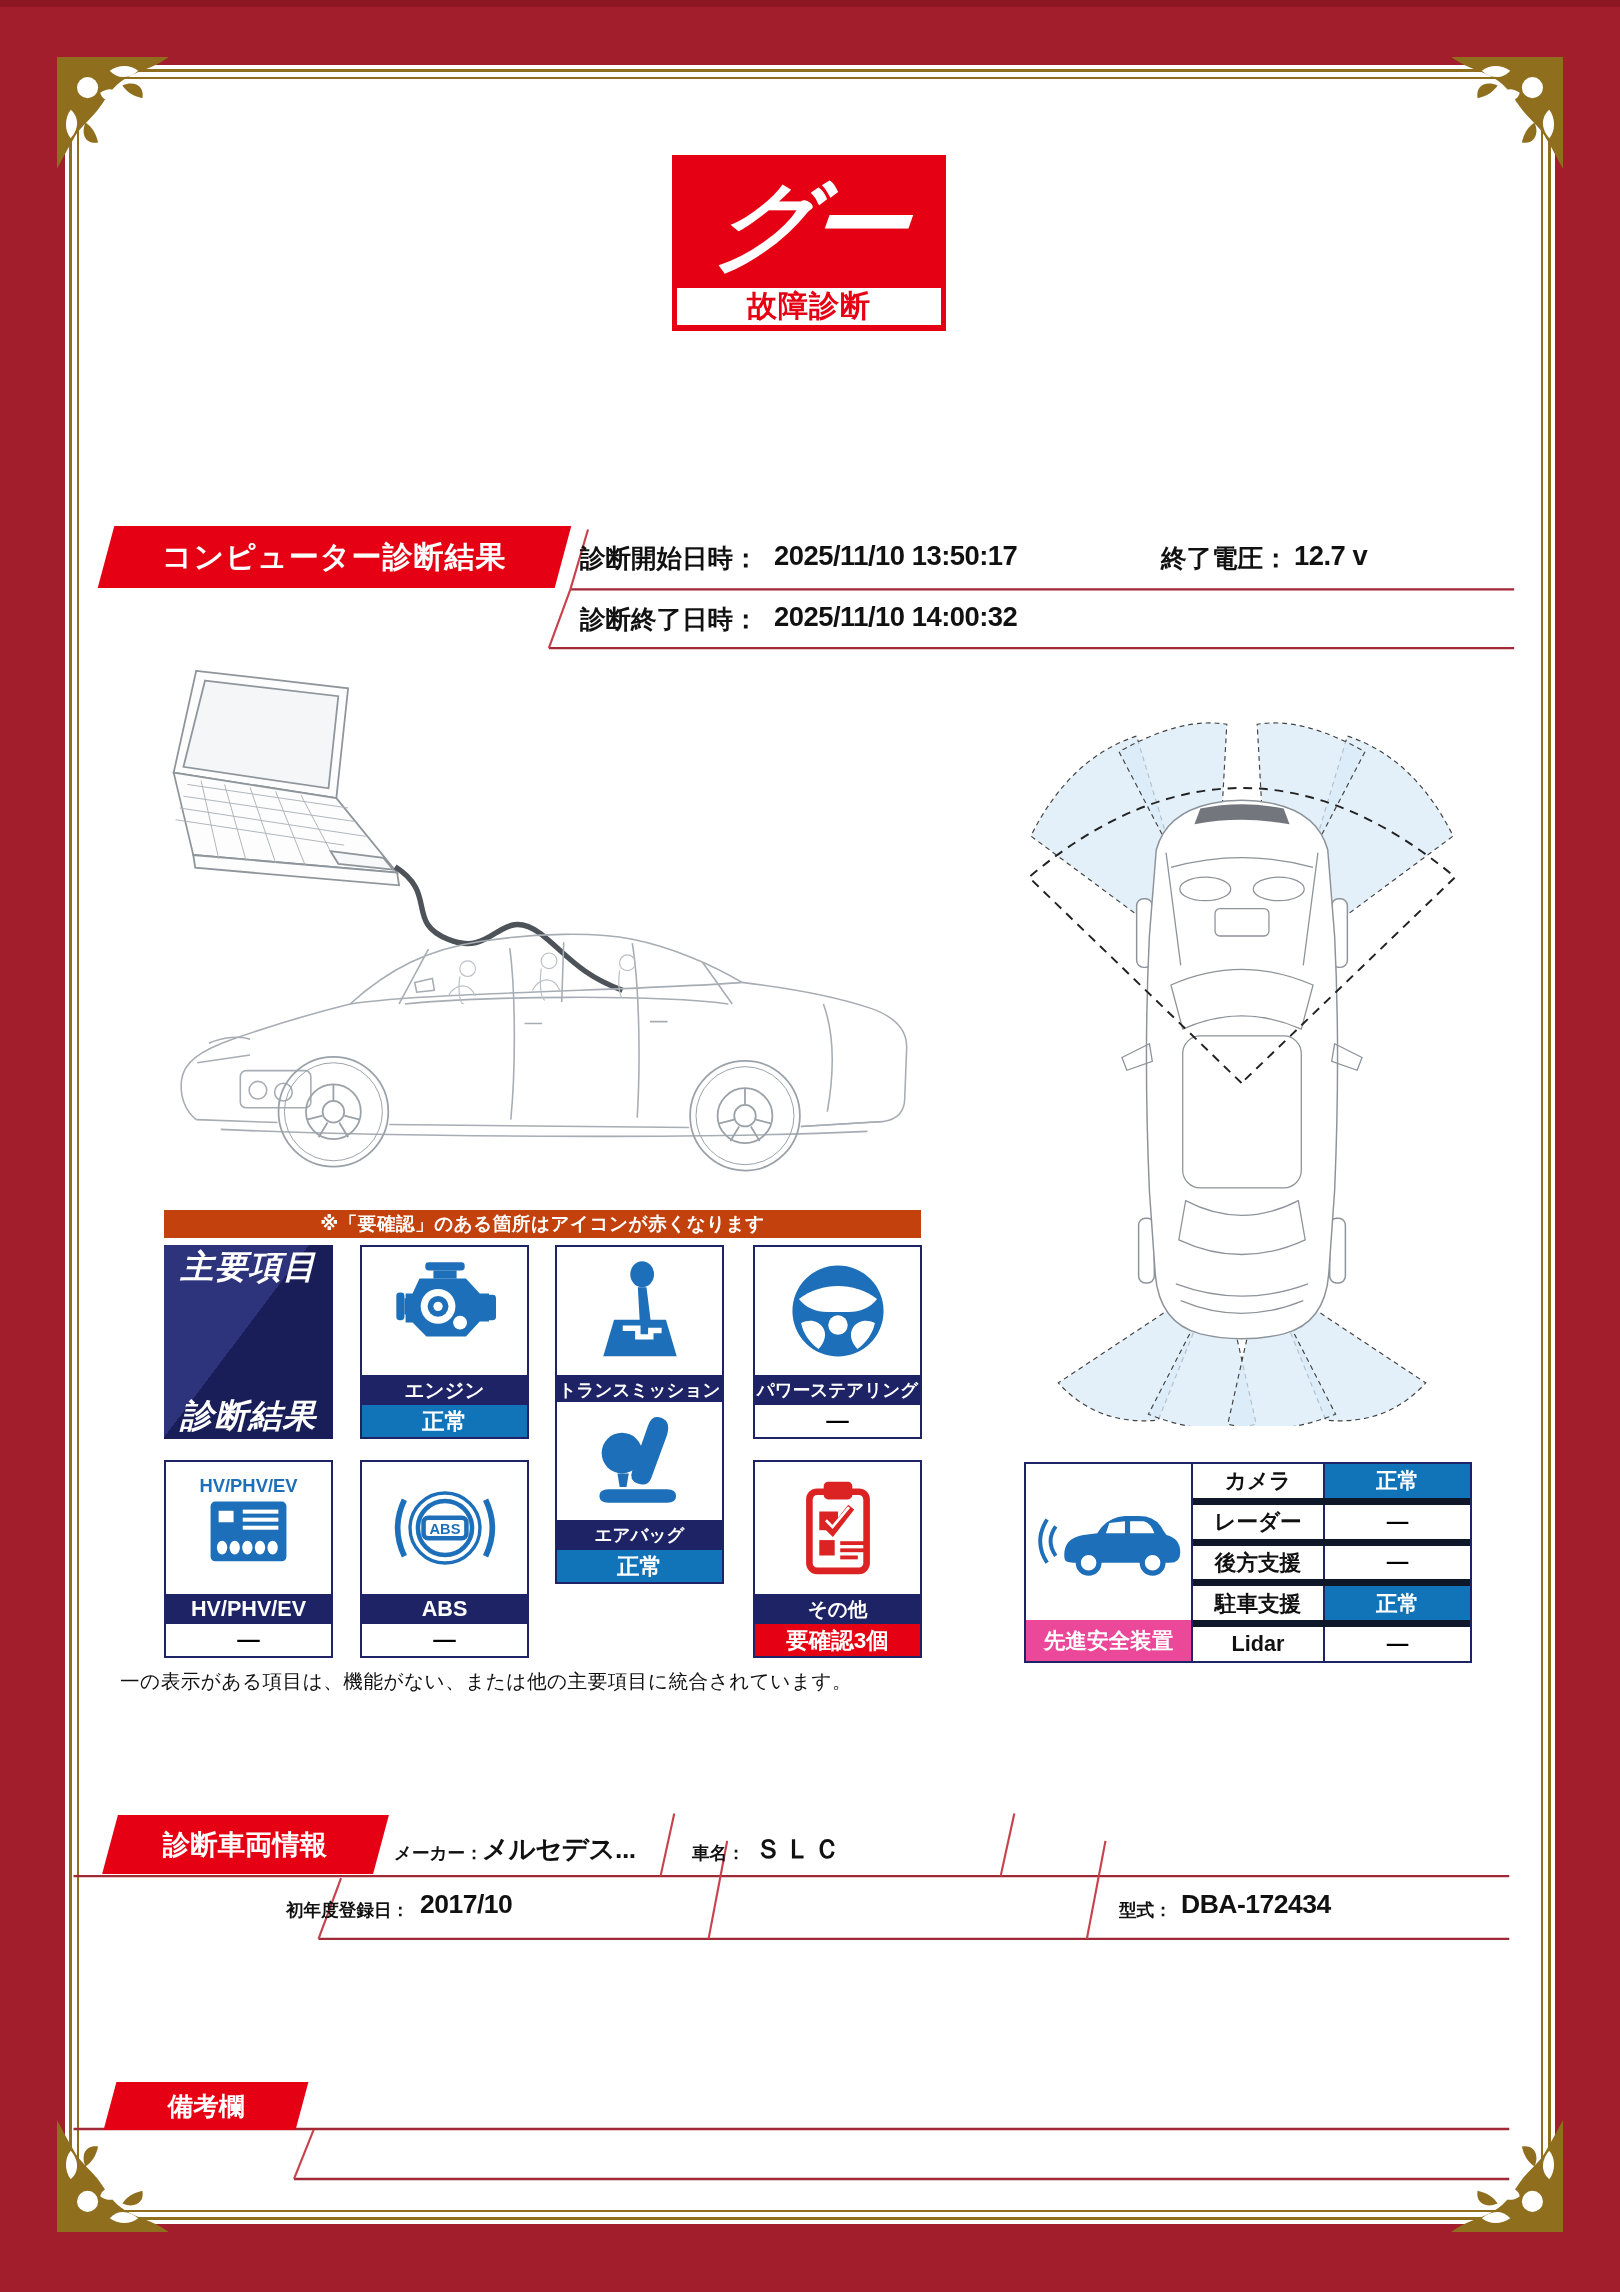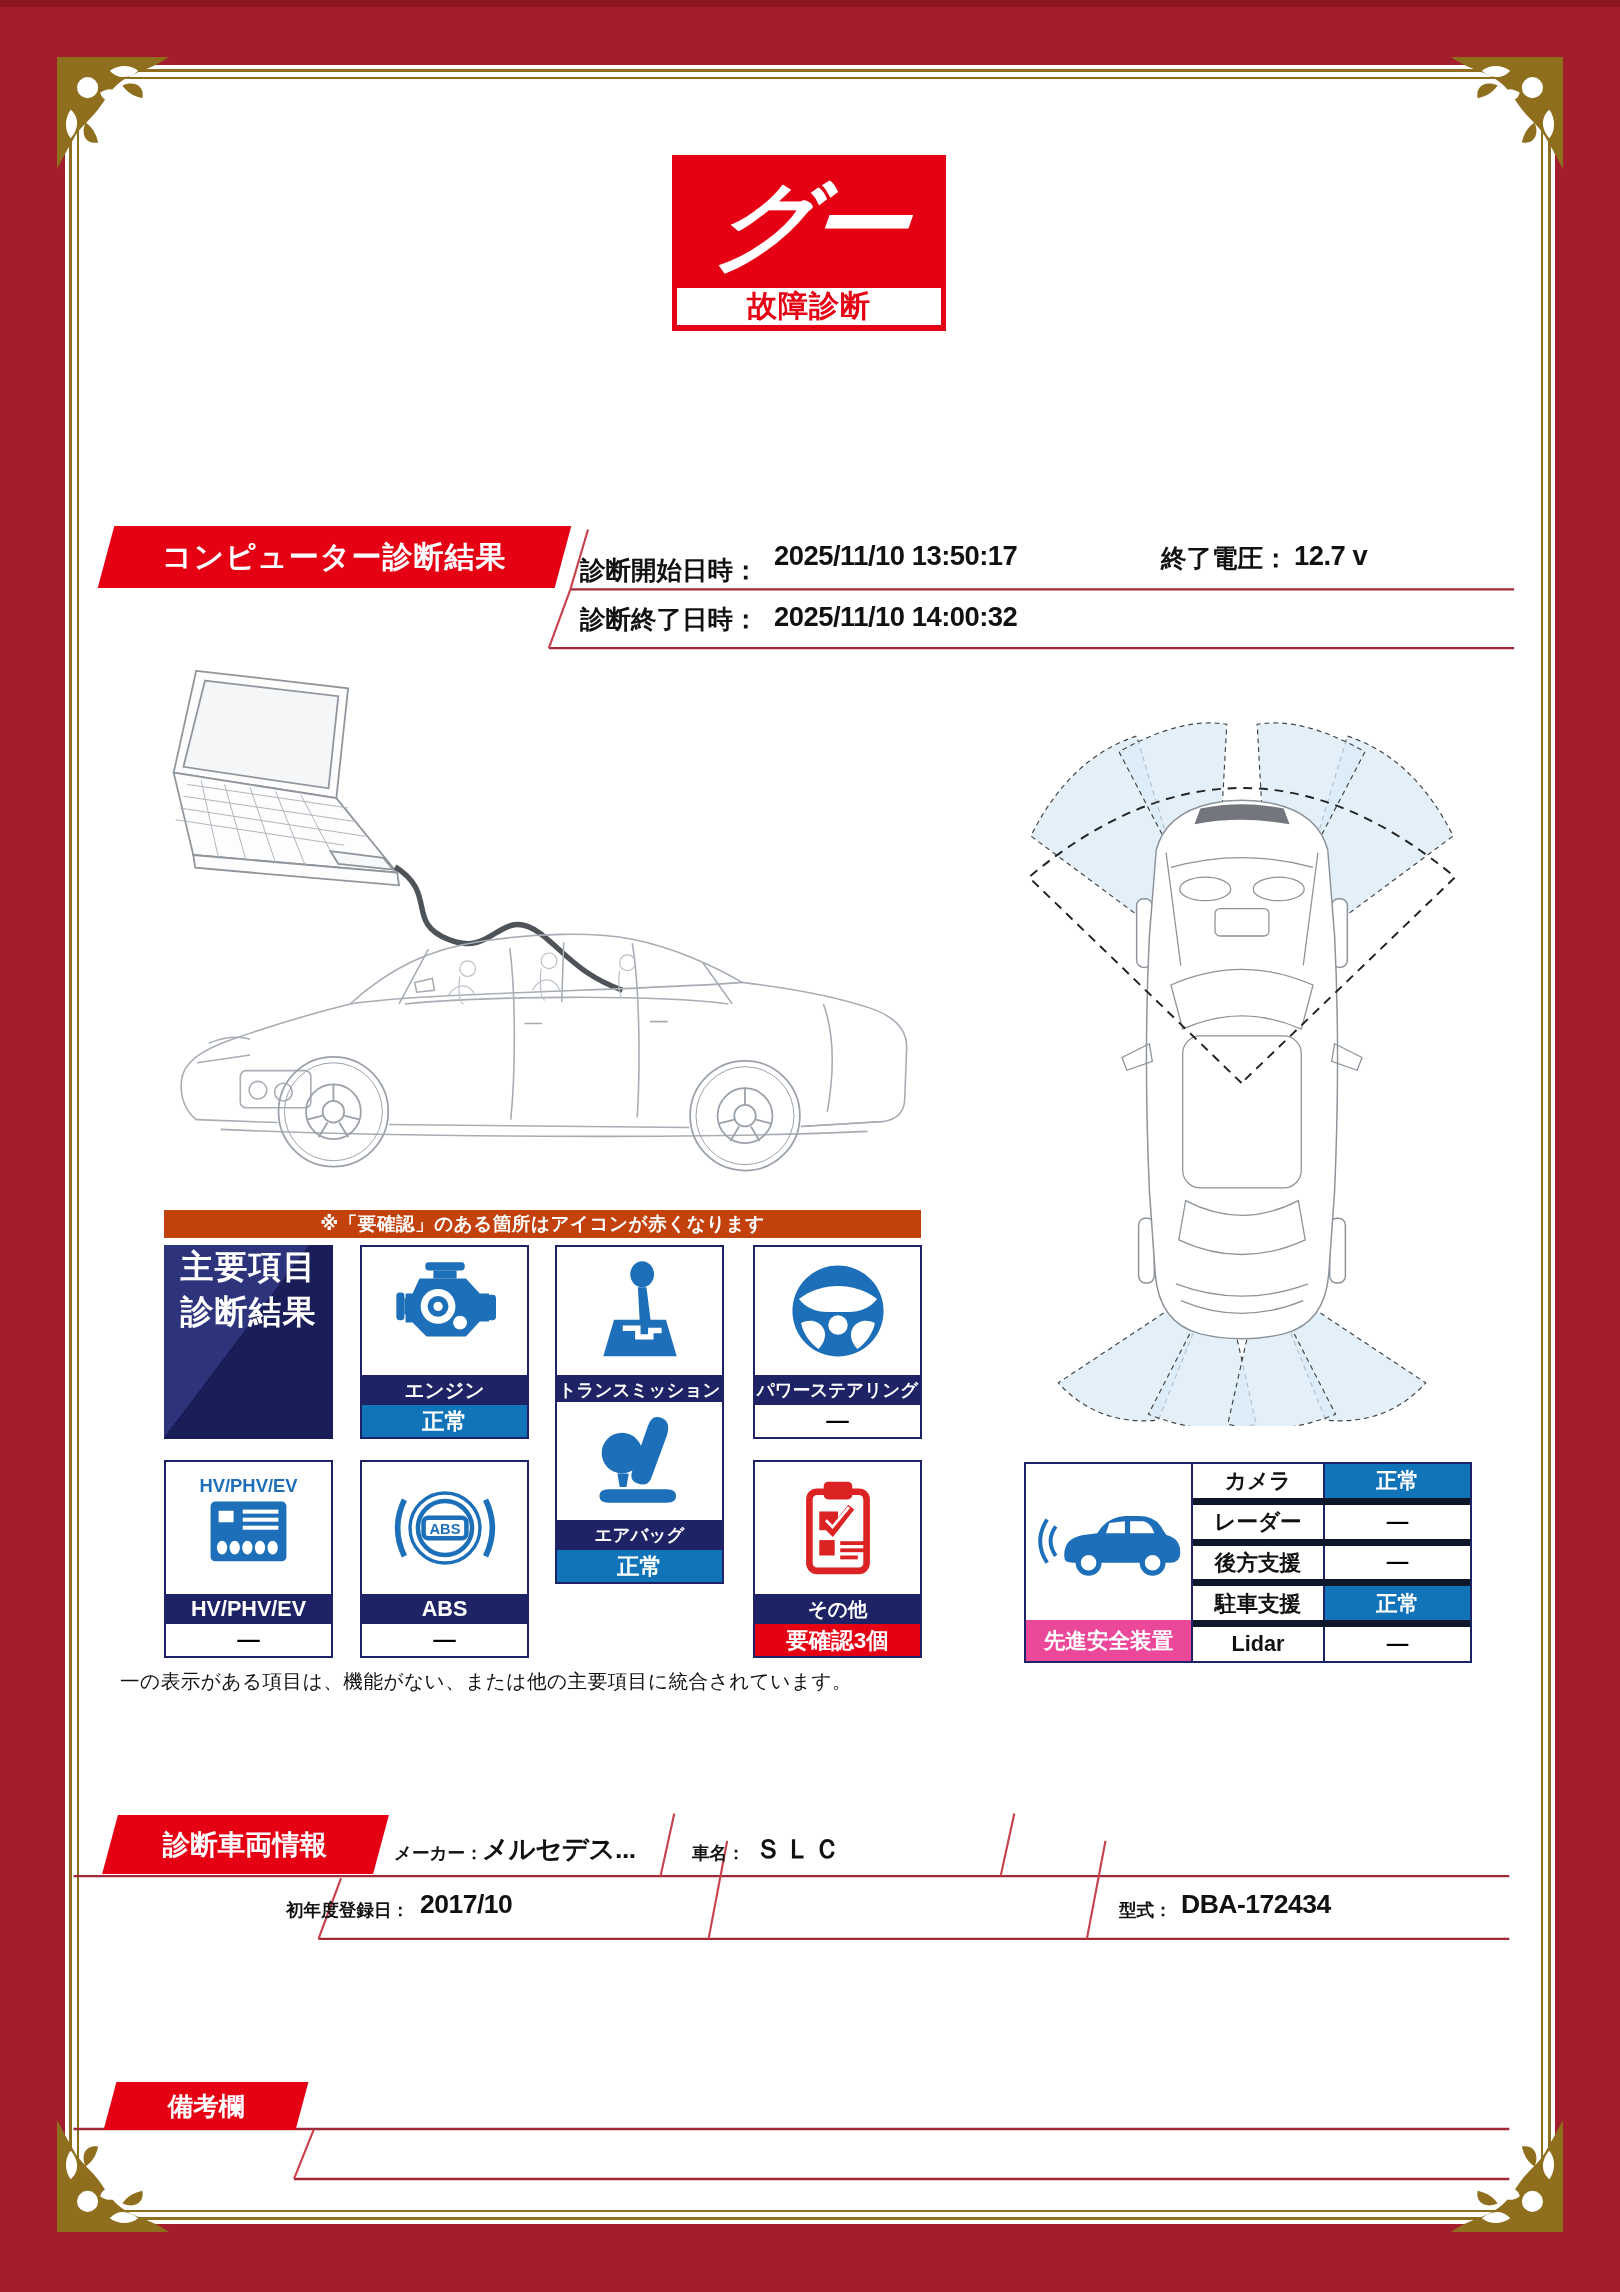--- a/index.html
+++ b/index.html
@@ -49,21 +49,21 @@
   .hdr-text{position:absolute;z-index:6;white-space:nowrap;color:#111;}
   .lab{font-weight:800;}
   .val{font-weight:700;letter-spacing:-0.5px;}
   
   .notice{position:absolute;left:164px;top:1210px;width:757px;height:28px;background:#c2410c;
         display:flex;align-items:center;justify-content:center;z-index:6;}
   .notice span{color:#fff;font-size:18.6px;font-weight:700;letter-spacing:0.5px;}
   
   .result-label-box{position:absolute;left:164px;top:1245px;width:169px;height:194px;
         background:linear-gradient(127deg,#2E347C 46%,#191E58 46%);z-index:6;
-        display:flex;flex-direction:column;align-items:center;justify-content:flex-start;}
+        display:flex;flex-direction:column;align-items:center;justify-content:space-between;font-style:italic;}
   .result-label-box div{color:#fff;font-size:33px;font-weight:800;line-height:1.35;letter-spacing:1px;}
   .cell{position:absolute;width:169px;background:#fff;border:2px solid #1E2366;
         box-sizing:border-box;z-index:6;display:flex;flex-direction:column;}
   .cell .icon-area{flex:1;display:flex;align-items:center;justify-content:center;position:relative;}
   .cell .name-strip{height:30px;background:#1E2366;color:#fff;display:flex;align-items:center;
         justify-content:center;font-weight:700;font-size:17.6px;white-space:nowrap;}
   .cell .status-strip{height:32px;display:flex;align-items:center;justify-content:center;
         font-weight:800;font-size:22.5px;}
   .st-ok{background:#1173B8;color:#fff;}
   .st-none{background:#fff;color:#000;font-size:25.5px;}
@@ -159,21 +159,21 @@
 
   <div class="logo">
     <div class="logo-goo">グー</div>
     <div class="logo-strip">故障診断</div>
   </div>
 
 
   <div class="banner b-diag">
     <span>コンピューター診断結果</span>
   </div>
-  <div class="hdr-text lab" style="left:580px;top:541px;font-size:25.5px;margin-top:12px;">診断開始日時：</div>
+  <div class="hdr-text lab" style="left:580px;top:541px;font-size:25.5px;">診断開始日時：</div>
   <div class="hdr-text val" style="left:774px;top:540px;font-size:27.4px;">2025/11/10 13:50:17</div>
   <div class="hdr-text lab" style="left:1161px;top:541px;font-size:25.5px;">終了電圧：</div>
   <div class="hdr-text val" style="left:1294px;top:540px;font-size:27.4px;">12.7 v</div>
   <div class="hdr-text lab" style="left:580px;top:602px;font-size:25.5px;">診断終了日時：</div>
   <div class="hdr-text val" style="left:774px;top:601px;font-size:27.4px;">2025/11/10 14:00:32</div>
 
   <svg class="illu" style="left:103px;top:659px;width:843px;height:539px;" viewBox="0 0 860 550">
     <g stroke="#8E959B" stroke-width="1.8" fill="#FDFDFE">
       <path d="M95,12 L250,30 L238,142 L72,116 Z"></path>
       <path d="M104,22 L240,38 L230,132 L82,110 Z" fill="#F4F6F8"></path>

